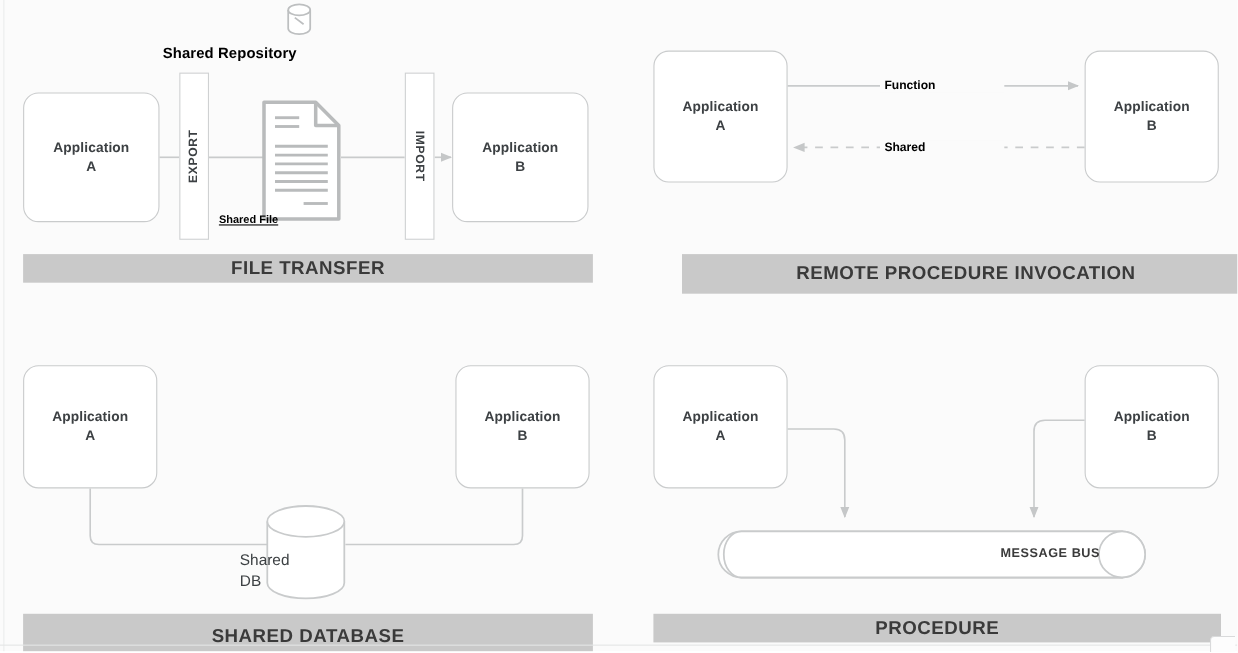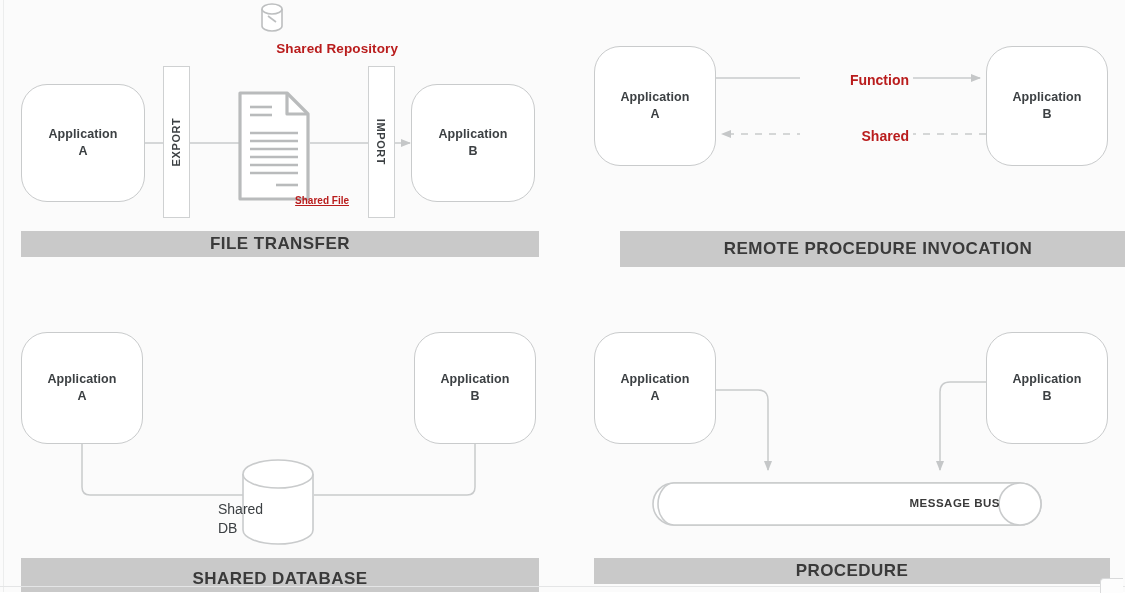--- a/index.html
+++ b/index.html
@@ -47,21 +47,21 @@
     background: #fdfdfd;
   }
 
   .quadrant { position: absolute; }
 
   
   .app-box {
     position: absolute;
     box-sizing: border-box;
     border: 1.4px solid #c9cbcc;
-    border-radius: 26px;
+    border-radius: 14px;
     background: #ffffff;
     display: flex;
     flex-direction: column;
     align-items: center;
     justify-content: center;
     color: #3c4043;
     font-size: 12.5px;
     font-weight: bold;
     line-height: 1.35;
     letter-spacing: 0.1px;
@@ -98,29 +98,29 @@
     justify-content: center;
     color: #3a3a3a;
     font-size: 17px;
     font-weight: bold;
     letter-spacing: 0.45px;
   }
 
   
   .free-label {
     position: absolute;
-    color: #b91c1c;
-    font-weight: bold;
-    text-align: right;
+    color: #000000;
+    font-weight: bold;
+    text-align: left;
     white-space: nowrap;
   }
   .label-repo { font-size: 13.5px; letter-spacing: 0.1px; }
   .label-file { font-size: 10px; text-decoration: underline; }
   .label-edge {
-    font-size: 14px;
+    font-size: 11px;
     background: #fbfbfb;
     padding: 0 4px;
   }
 
   
   .lines {
     position: absolute;
     left: 0; top: 0;
     width: 1125px; height: 594px;
     pointer-events: none;

